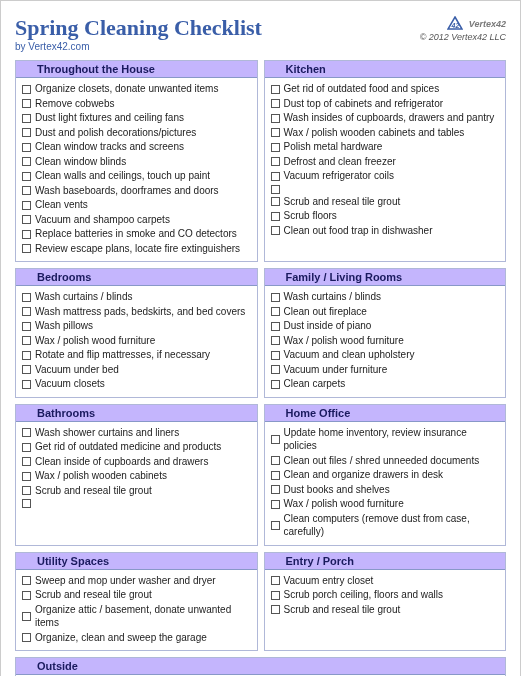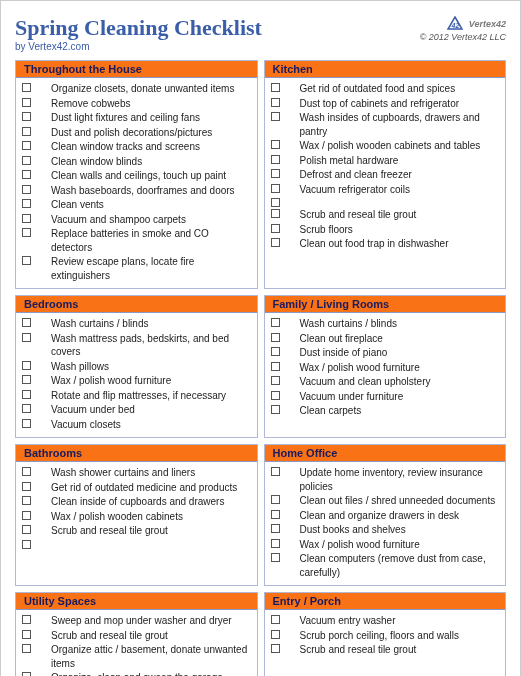--- a/index.html
+++ b/index.html
@@ -67,36 +67,35 @@
     }
     .section {
       border: 1px solid #b0b8d8;
       background: #fff;
       padding: 4px 6px 5px 6px;
     }
     .section-full {
       grid-column: 1 / -1;
     }
     .section-header {
-      background: #f97316;
+      background: #c4b5fd;
       font-weight: bold;
       font-size: 11px;
       color: #1a1a5e;
-      padding: 2px 8px;
+      padding: 2px 21px;
       margin: -4px -6px 4px -6px;
       border-bottom: 1px solid #8898c8;
     }
     .checklist-item {
       display: flex;
-      align-items: flex-start;
+      align-items: center;
       margin-bottom: 1px;
       font-size: 10px;
       color: #222;
       line-height: 1.35;
-      gap: 16px;
     }
     .checkbox {
       display: inline-block;
       width: 9px;
       height: 9px;
       border: 1px solid #555;
       background: #fff;
       margin-right: 4px;
       margin-top: 1px;
       flex-shrink: 0;
@@ -376,21 +375,21 @@
             <span>Organize, clean and sweep the garage</span>
           </div>
         </div>
     </div>
 
     <div class="section">
       <div class="section-header">Entry / Porch</div>
       <div id="entry-list">
           <div class="checklist-item">
             <span class="checkbox"></span>
-            <span>Vacuum entry washer</span>
+            <span>Vacuum entry closet</span>
           </div>
           <div class="checklist-item">
             <span class="checkbox"></span>
             <span>Scrub porch ceiling, floors and walls</span>
           </div>
           <div class="checklist-item">
             <span class="checkbox"></span>
             <span>Scrub and reseal tile grout</span>
           </div>
         </div>

